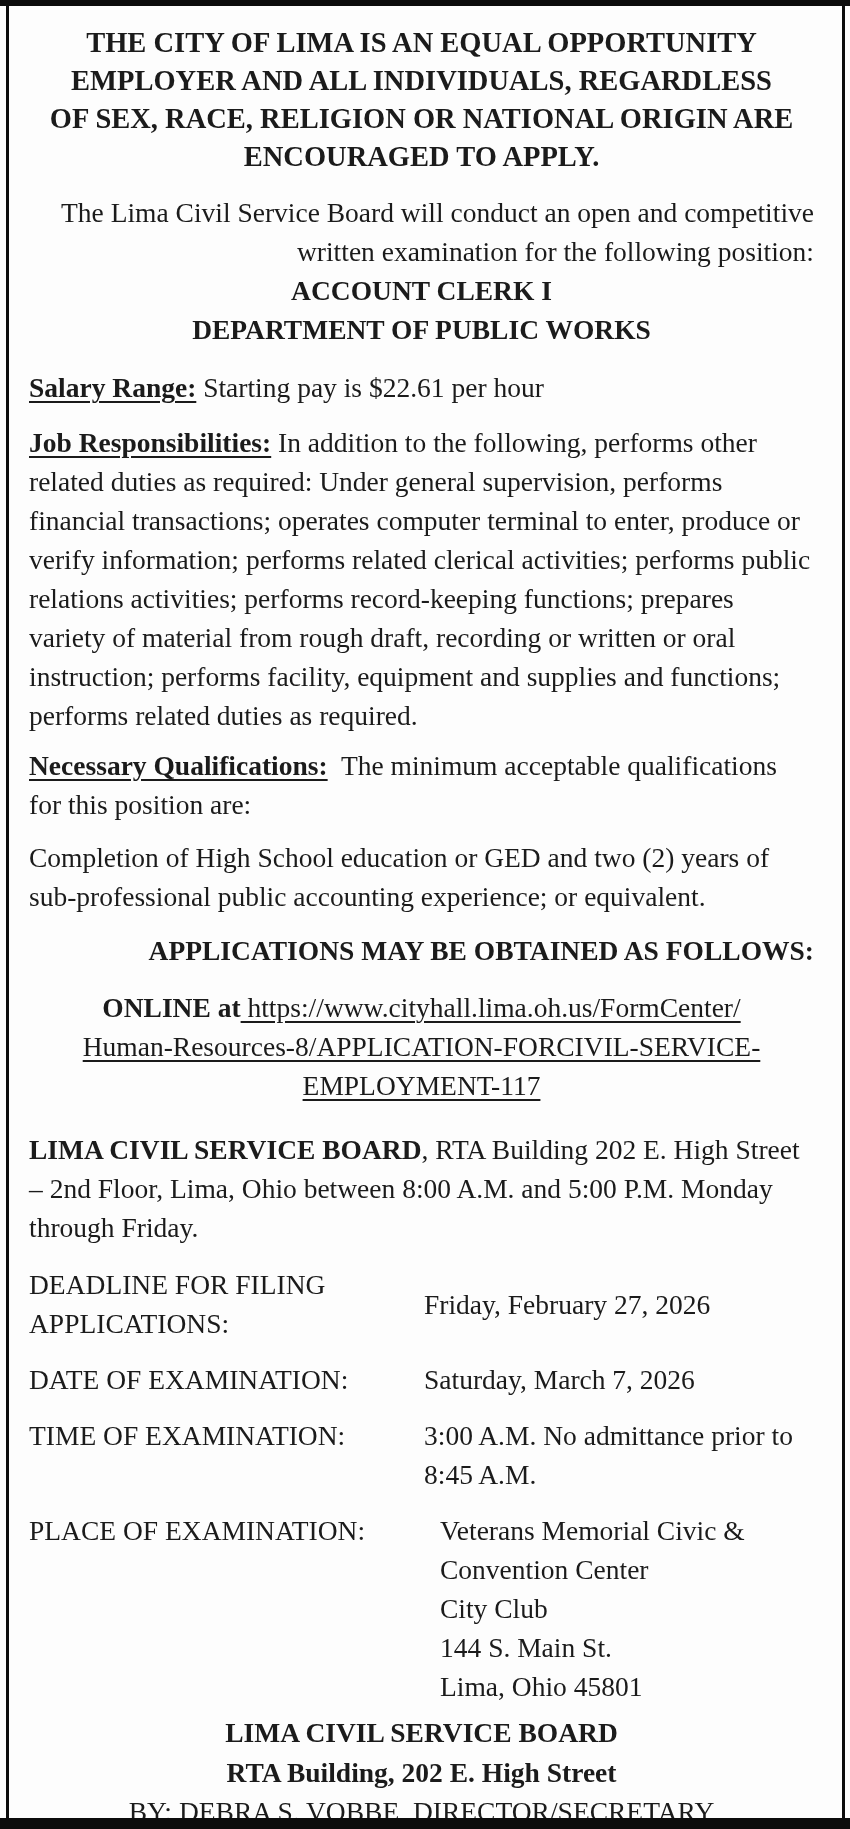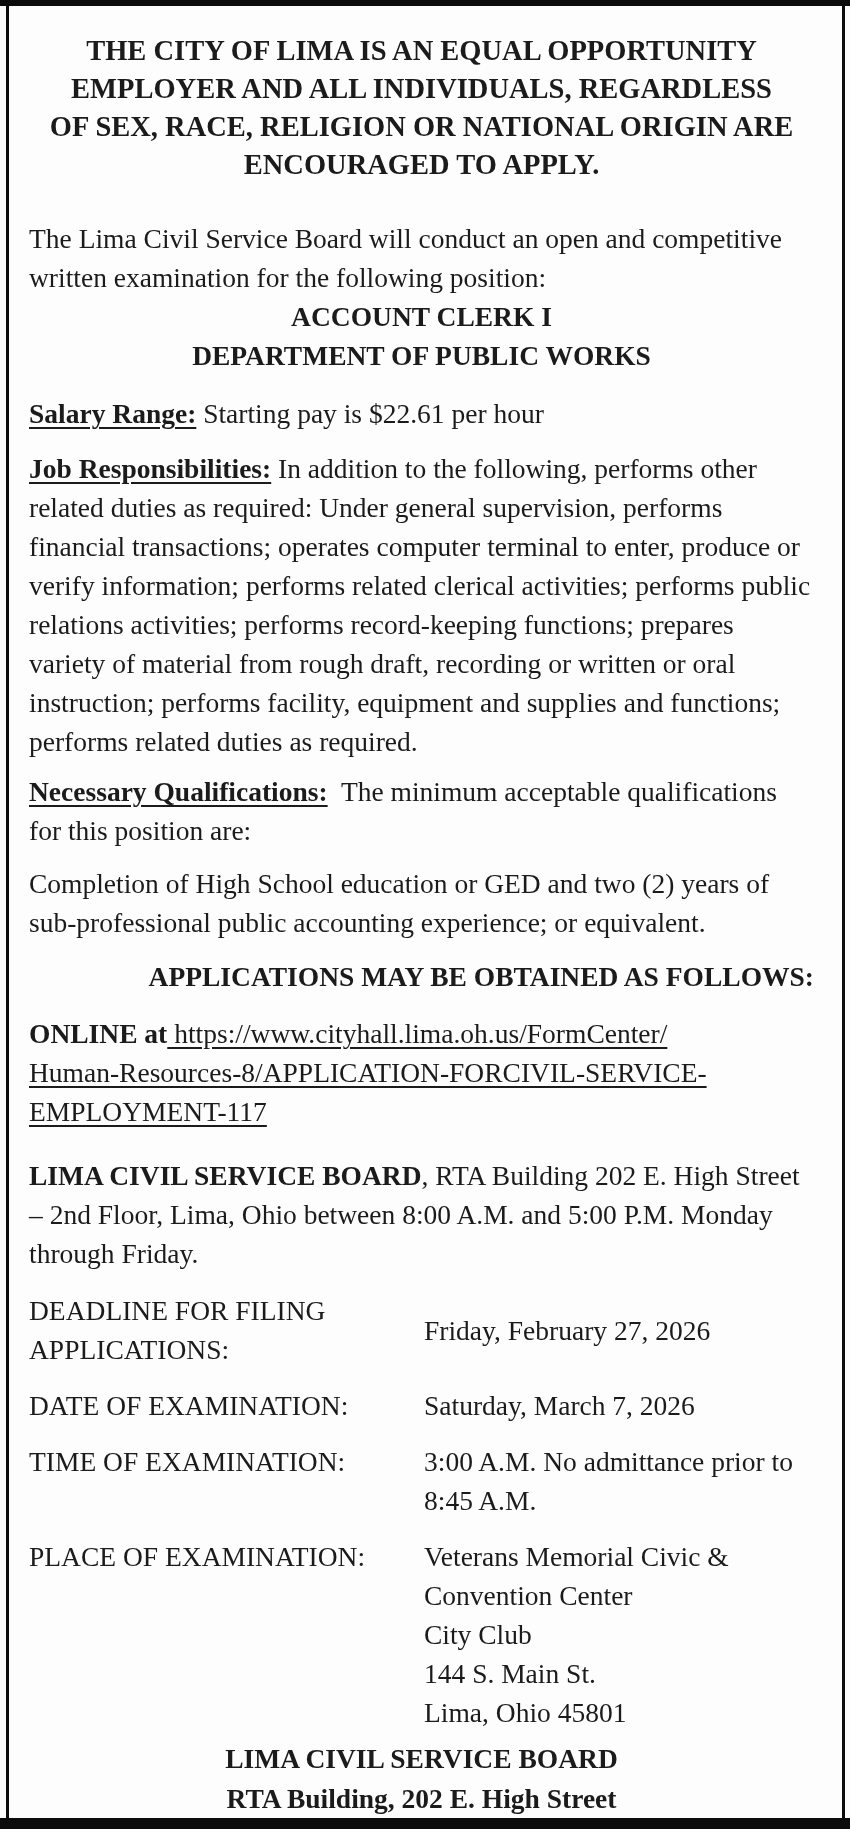--- a/index.html
+++ b/index.html
@@ -12,55 +12,55 @@
     color:#1b1b1b;
     font-size:27.5px;
     line-height:39px;
   }
   .bar-top{position:absolute;top:0;left:0;right:0;height:6px;background:#0c0c0c;}
   .bar-bottom{position:absolute;bottom:0;left:0;right:0;height:11px;background:#0c0c0c;}
   .edge-left{position:absolute;top:4px;bottom:9px;left:6px;width:3px;background:#0c0c0c;}
   .edge-right{position:absolute;top:4px;bottom:9px;right:5px;width:3px;background:#0c0c0c;}
   .content{
     position:absolute;top:6px;left:9px;right:8px;bottom:11px;
-    padding:26px 28px 0 20px;
+    padding:18px 28px 0 20px;
     overflow:hidden;
   }
   .prewrap{white-space:pre-wrap;}
   .bold{font-weight:bold;}
   .eeo{
     text-align:center;font-weight:bold;
     font-size:28.5px;line-height:38px;
     white-space:pre-line;
   }
-  .intro{margin-top:35px;text-align:left;white-space:pre-line;}
+  .intro{margin-top:17px;text-align:right;white-space:pre-line;}
   .pos-title,.dept{text-align:center;font-weight:bold;}
   .lead{font-weight:bold;}
   .lead.u{text-decoration:underline;text-decoration-thickness:2px;text-underline-offset:4px;text-align:right;}
   .salary{margin-top:19px;}
   .resp{margin-top:16px;}
   .qual{margin-top:11px;}
   .qual-detail{margin-top:14px;}
   .apps-heading{margin-top:15px;text-align:right;font-weight:bold;}
-  .online{margin-top:18px;}
+  .online{margin-top:18px;text-align:center;}
   .url-link{
     color:inherit;
     text-decoration:underline;
     text-decoration-thickness:2px;
     text-underline-offset:4px;
     white-space:pre-wrap;
     cursor:pointer;
   }
   .board{margin-top:25px;}
   .schedule{margin-top:18px;}
   .sched-row{display:flex;align-items:flex-start;margin-bottom:17px;}
   .sched-row.align-end{align-items:center;}
   .sched-label{flex:0 0 395px;white-space:pre-line;}
   .sched-value{flex:1 1 auto;white-space:pre-line;}
-  .sched-row.last{margin-bottom:7px;}
+  .sched-row.last{margin-bottom:7px;gap:16px;}
   .footer{margin-top:7px;text-align:center;line-height:39.5px;}
 </style>
 </head>
 <body>
 
 <div class="page">
   <div class="bar-top"></div>
   <div class="edge-left"></div>
   <div class="edge-right"></div>
   <div class="bar-bottom"></div>

